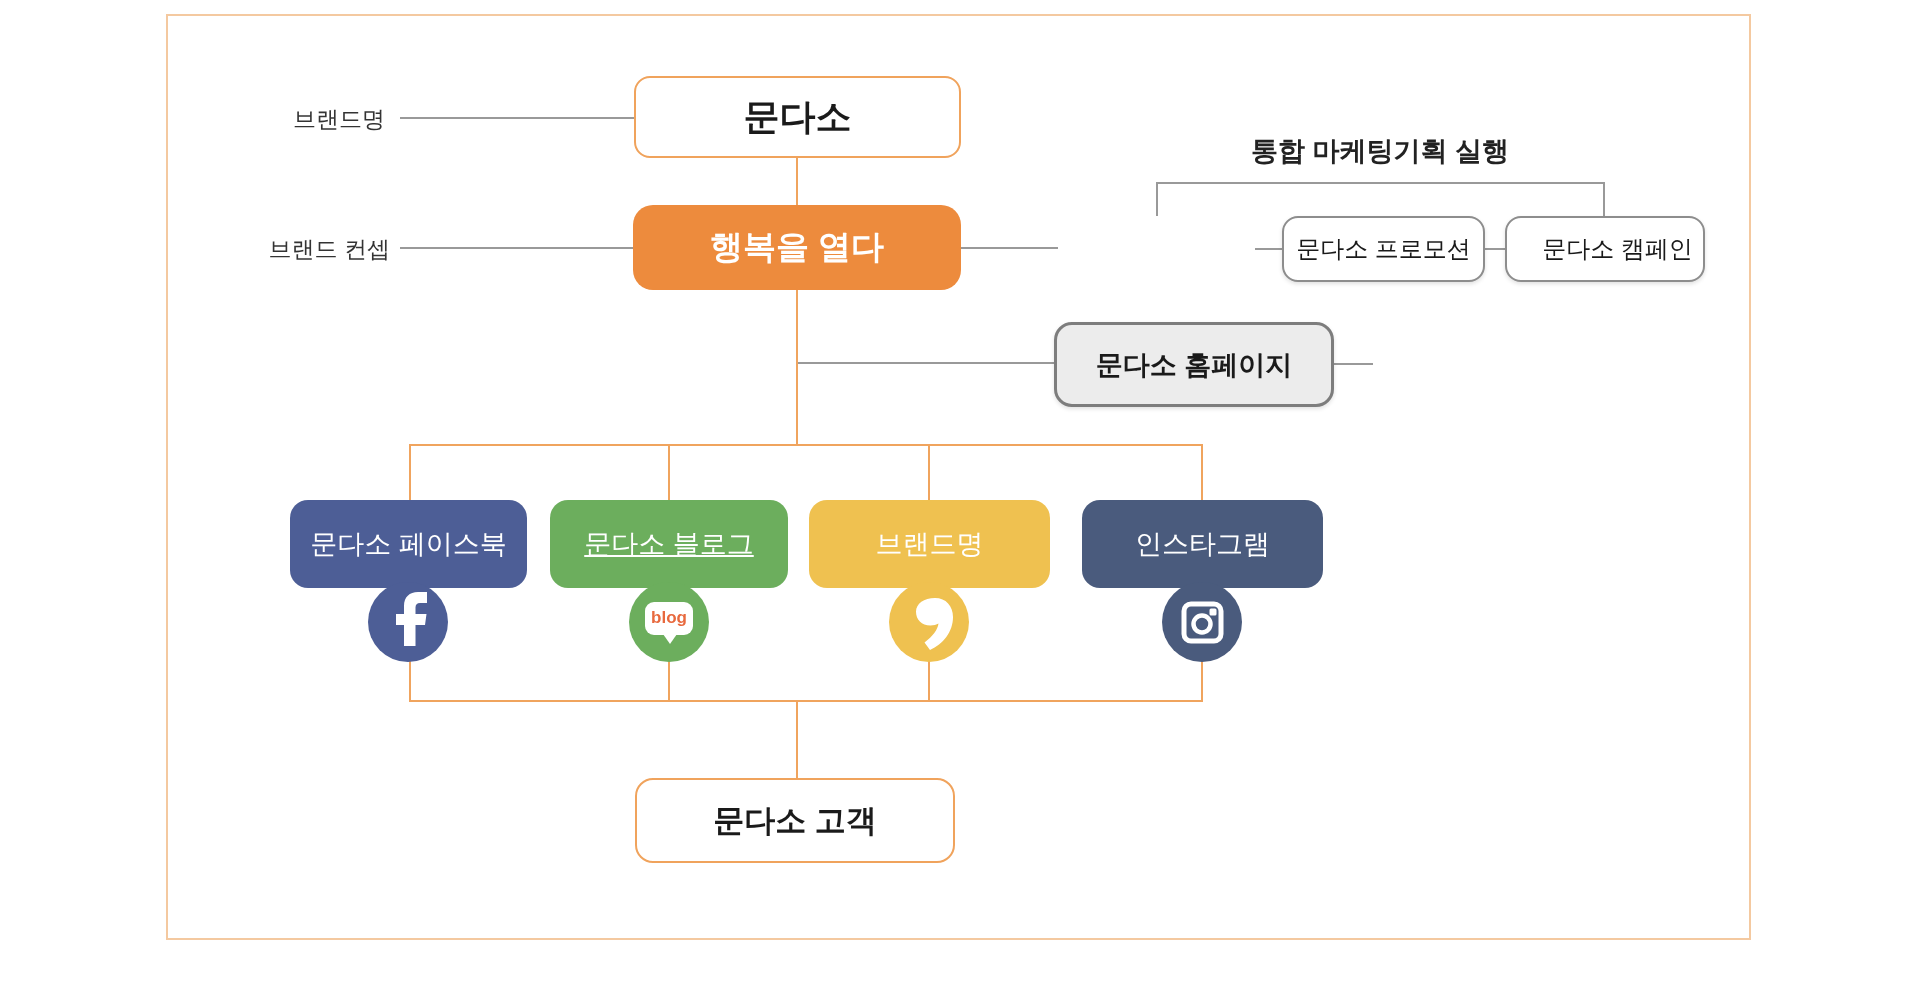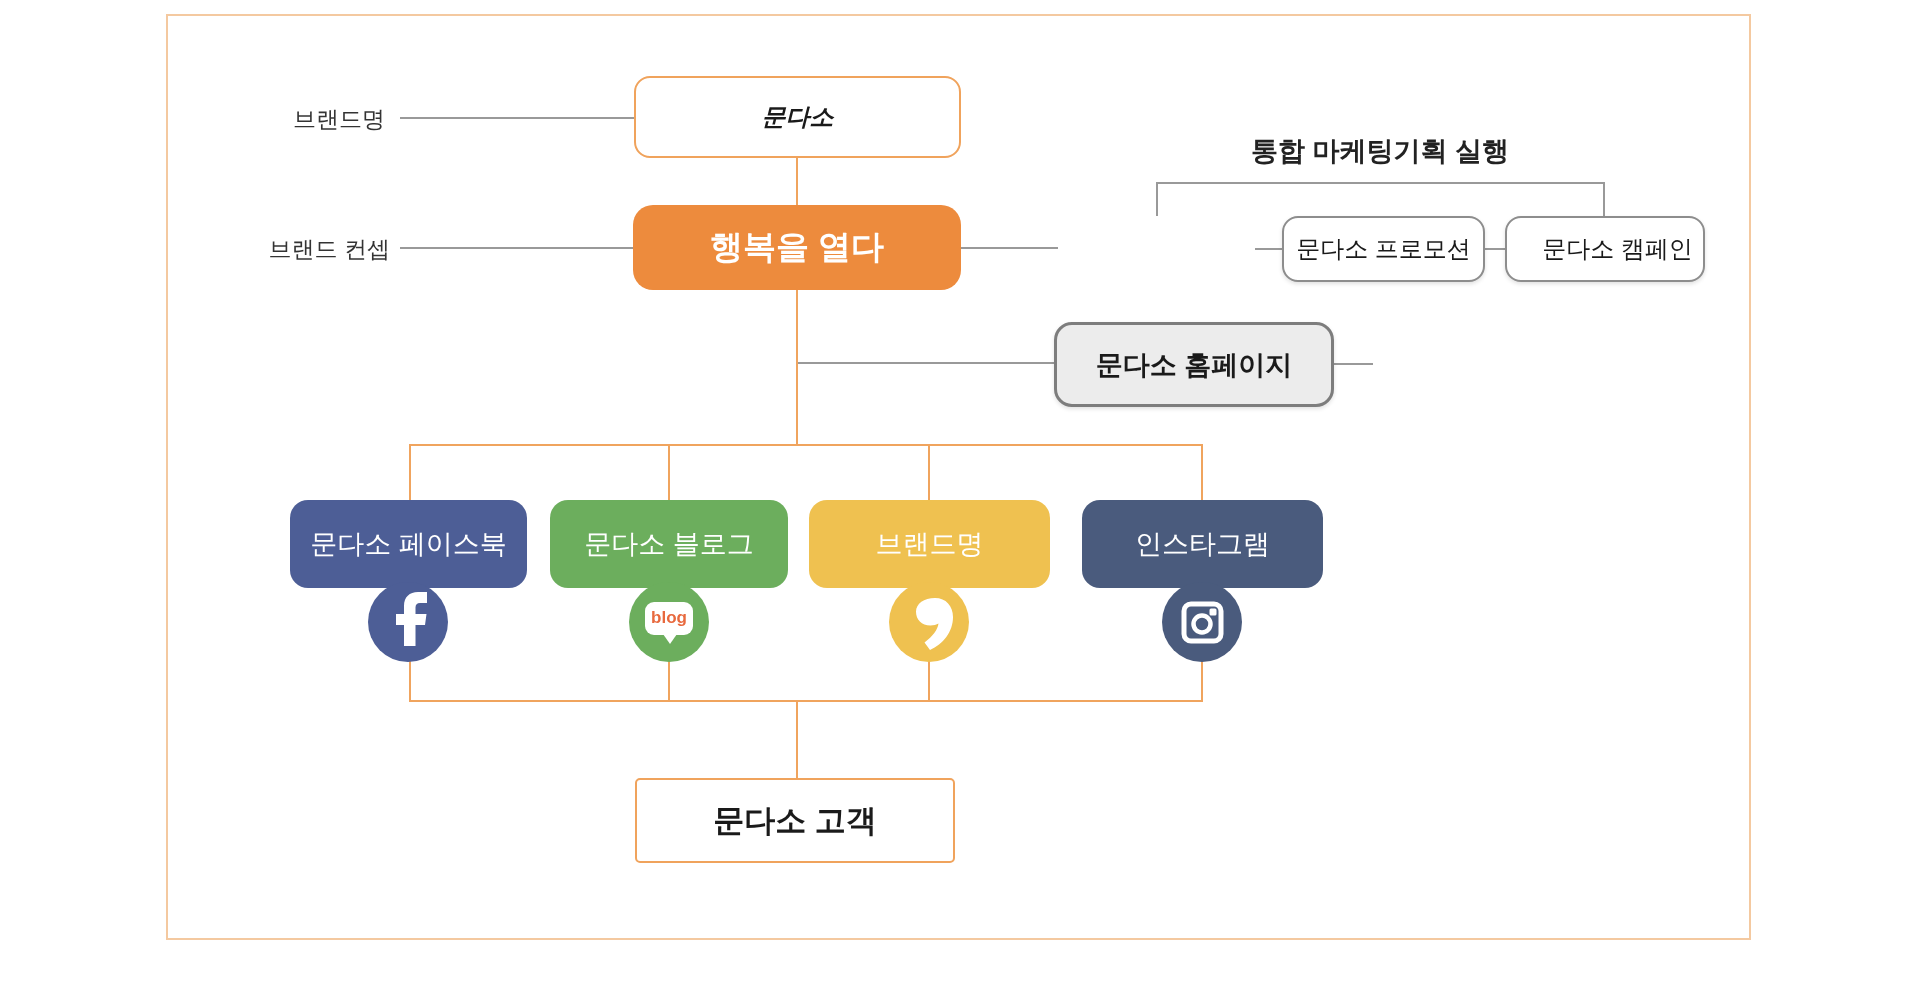--- a/index.html
+++ b/index.html
@@ -12,36 +12,36 @@
   .hline{height:2px;}
   .vline{width:2px;}
   .gray{background:var(--gray-line,#999999);}
   .oline{background:var(--orange-line,#f0a45e);}
   
   .node{position:absolute;z-index:2;display:flex;align-items:center;justify-content:center;
         box-sizing:border-box;color:#1a1a1a;white-space:nowrap;}
   .side-label{position:absolute;z-index:2;font-size:23px;color:#333;text-align:right;}
   .brand-box{left:634px;top:76px;width:327px;height:82px;background:#fff;
              border:2px solid var(--orange-border,#f0a35c);border-radius:16px;
-             font-size:24px;font-weight:700;font-style:italic;}
+             font-size:36px;font-weight:700;}
   .concept-box{left:633px;top:205px;width:328px;height:85px;background:var(--orange,#ed8b3d);
                border-radius:20px;font-size:33px;font-weight:700;color:#fff;}
   .mkt-title{position:absolute;left:1155px;top:133px;width:450px;text-align:center;z-index:2;
              font-size:27px;font-weight:600;color:#222;}
   .event-box{top:216px;height:66px;background:#fff;border:2px solid #8d8d8d;border-radius:16px;
              font-size:24px;font-weight:500;box-shadow:0 2px 4px rgba(0,0,0,.12);}
   .web-box{top:322px;height:85px;border-radius:18px;font-size:27px;font-weight:700;
            box-shadow:0 2px 4px rgba(0,0,0,.12);}
   .homepage-box{left:1054px;width:280px;background:#ececec;border:3px solid #7d7d7d;}
   .cafe-box{left:1373px;width:277px;background:#fbfbf2;border:3px solid #8a8a8a;font-weight:600;}
   .sns-box{top:500px;height:88px;border-radius:18px;color:#fff;font-size:27px;font-weight:500;}
   .circle{position:absolute;z-index:3;width:80px;height:80px;border-radius:50%;
           display:flex;align-items:center;justify-content:center;}
   .customer-box{left:635px;top:778px;width:320px;height:85px;background:#fff;
-                border:2px solid var(--orange-border,#f0a35c);border-radius:5px;
+                border:2px solid var(--orange-border,#f0a35c);border-radius:18px;
                 font-size:31px;font-weight:700;}
   
   .blog-bubble{position:relative;width:48px;height:33px;background:#fff;border-radius:9px;
                display:flex;align-items:center;justify-content:center;margin-top:-8px;}
   .blog-bubble .txt{color:var(--blog-text,#e8693e);font-size:17px;font-weight:700;letter-spacing:0;}
   .blog-tail{position:absolute;left:18px;bottom:-9px;width:0;height:0;
              border-left:7px solid transparent;border-right:7px solid transparent;
              border-top:10px solid #fff;}
 </style>
 </head>
@@ -77,21 +77,21 @@
   <div class="node brand-box">문다소</div>
   <div class="node concept-box">행복을 열다</div>
 
   <div class="mkt-title">통합 마케팅기획 실행</div>
   <div class="node event-box" style="left:1282px;width:203px;">문다소 프로모션</div>
   <div class="node event-box" style="left:1505px;width:200px;padding-left:25px;">문다소 캠페인</div>
 
   <div class="node web-box homepage-box">문다소 홈페이지</div>
 
   <div class="node sns-box" style="left:290px;width:237px;background:var(--facebook-navy,#4d5e96);">문다소 페이스북</div>
-  <div class="node sns-box" style="left:550px;width:238px;background:var(--blog-green,#6cae5d);">문다소 블로그</div>
+  <div class="node sns-box" style="left:550px;width:238px;background:var(--blog-green,#6cae5d);text-decoration:underline;">문다소 블로그</div>
   <div class="node sns-box" style="left:809px;width:241px;background:var(--kakao-yellow,#efc150);">브랜드명</div>
   <div class="node sns-box" style="left:1082px;width:241px;background:var(--instagram-slate,#4a5b7d);">인스타그램</div>
 
   <div class="circle" style="left:368px;top:582px;background:var(--facebook-navy,#4d5e96);">
     <svg width="80" height="80" viewBox="0 0 80 80">
       <path d="M 36 64 V 43 h -8 v -11 h 8 v -8 c 0 -9 5.5 -14 14 -14 h 9 v 11 h -7 c -3 0 -4.5 1.5 -4.5 4.5 v 6.5 h 11 L 57 43 H 47.5 v 21 z" fill="#ffffff"></path>
     </svg>
   </div>
   <div class="circle" style="left:629px;top:582px;background:var(--blog-green,#6cae5d);">
     <div class="blog-bubble">

